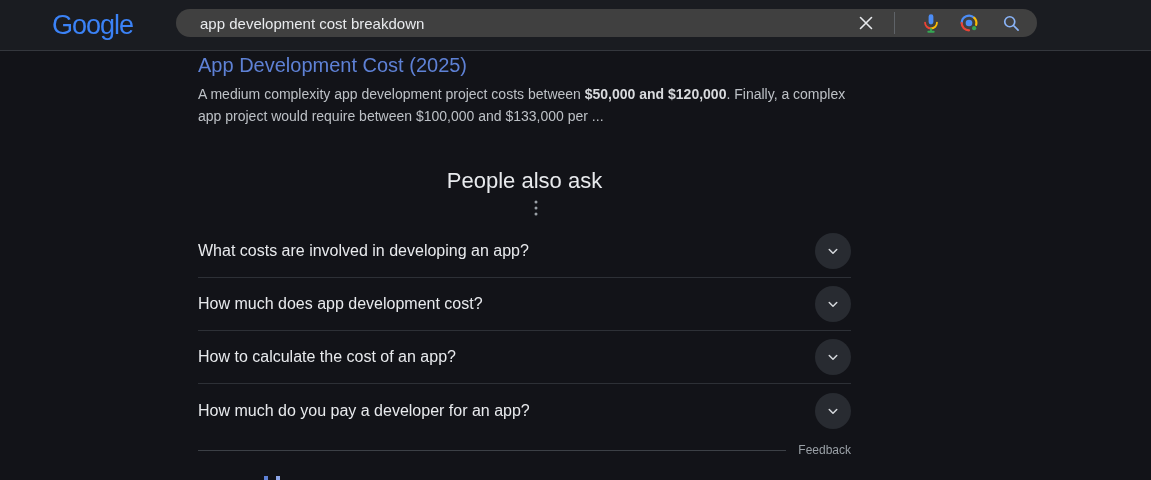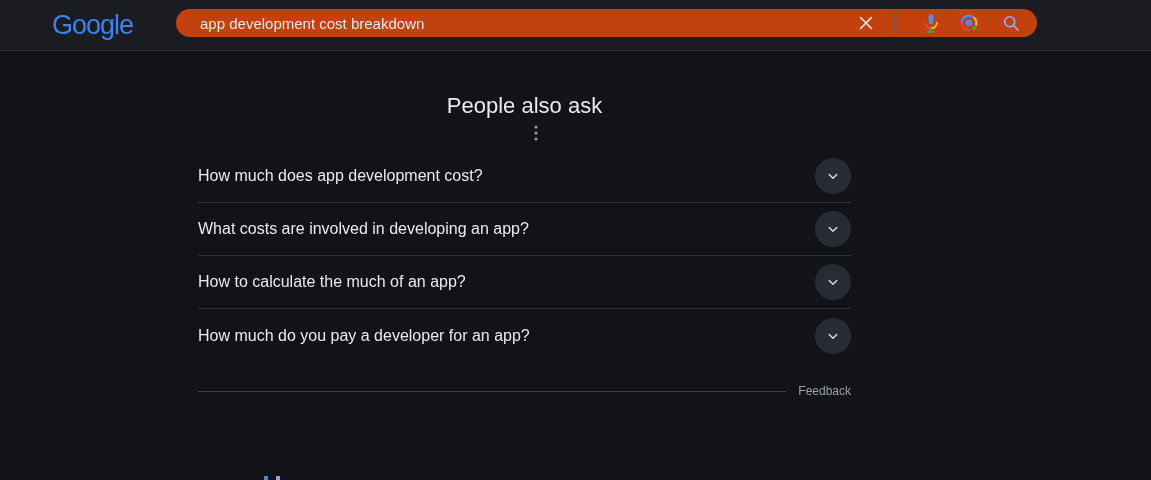--- a/index.html
+++ b/index.html
@@ -23,21 +23,21 @@
     margin-left: 52px;
     color: #3b82f6;
     font-size: 27px;
     font-weight: 500;
     letter-spacing: -1px;
     cursor: pointer;
   }
   .search-pill {
     position: absolute; left: 176px; top: 9px;
     width: 861px; height: 28px;
-    background: #c2410c;
+    background: #404040;
     border-radius: 18px;
     display: flex; align-items: center;
     padding-left: 24px; padding-right: 14px;
   }
   .search-pill input {
     flex: 1;
     background: transparent; border: none; outline: none;
     color: #e8eaed; font-size: 15px;
     font-family: "Liberation Sans", sans-serif;
   }
@@ -106,21 +106,21 @@
   }
   .chev-btn {
     width: 36px; height: 36px;
     border-radius: 50%;
     background: #282b31;
     border: none;
     display: flex; align-items: center; justify-content: center;
     cursor: pointer; flex: 0 0 auto;
   }
   .feedback-row {
-    margin-top: 21px;
+    margin-top: 5px;
     height: 16px;
     display: flex; align-items: center; justify-content: center;
   }
   .fb-line { flex: 1; height: 1px; background: #3c4046; margin-right: 12px; }
   .feedback-link {
     color: #9aa0a6; font-size: 12px; text-decoration: none; cursor: pointer;
   }
 
   
   .cutoff { position: absolute; left: 264px; top: 476px; width: 26px; height: 4px; }
@@ -177,61 +177,65 @@
             <circle cx="10.5" cy="10.5" r="6" fill="none" stroke="#8ab4f8" stroke-width="2"></circle>
             <path d="M15 15 L20.5 20.5" stroke="#8ab4f8" stroke-width="2" stroke-linecap="round"></path>
           </svg>
         </span>
       </button>
     </div>
   </header>
 
   <main class="main-col">
 
+    <div>
+      <a class="result-title" href="#">App Development Cost (2025)</a>
+      <p class="snippet"><span>A medium complexity app development project costs between </span><b>$50,000 and $120,000</b><span>. Finally, a complex app project would require between $100,000 and $133,000 per ...</span></p>
+    </div>
 
     <section>
       <div class="paa-head">
         <h2 class="paa-title">People also ask</h2>
         <button class="kebab-btn" title="About this result">
           <span style="display:flex">
             <svg width="4" height="16" viewBox="0 0 4 16">
               <circle cx="2" cy="2" r="1.5" fill="#9aa0a6"></circle>
               <circle cx="2" cy="8" r="1.5" fill="#9aa0a6"></circle>
               <circle cx="2" cy="14" r="1.5" fill="#9aa0a6"></circle>
             </svg>
           </span>
         </button>
       </div>
 
       <div class="paa-list">
 
         <div class="paa-row">
+          <span class="paa-q">What costs are involved in developing an app?</span>
+          <button class="chev-btn">
+            <span style="display:flex">
+              <svg width="18" height="18" viewBox="0 0 24 24">
+                <path d="M7 10 L12 15 L17 10" fill="none" stroke="#d5d8dc" stroke-width="2" stroke-linecap="round" stroke-linejoin="round"></path>
+              </svg>
+            </span>
+          </button>
+        </div>
+
+        <div class="paa-row">
           <span class="paa-q">How much does app development cost?</span>
           <button class="chev-btn">
             <span style="display:flex">
               <svg width="18" height="18" viewBox="0 0 24 24">
                 <path d="M7 10 L12 15 L17 10" fill="none" stroke="#d5d8dc" stroke-width="2" stroke-linecap="round" stroke-linejoin="round"></path>
               </svg>
             </span>
           </button>
         </div>
 
         <div class="paa-row">
-          <span class="paa-q">What costs are involved in developing an app?</span>
-          <button class="chev-btn">
-            <span style="display:flex">
-              <svg width="18" height="18" viewBox="0 0 24 24">
-                <path d="M7 10 L12 15 L17 10" fill="none" stroke="#d5d8dc" stroke-width="2" stroke-linecap="round" stroke-linejoin="round"></path>
-              </svg>
-            </span>
-          </button>
-        </div>
-
-        <div class="paa-row">
-          <span class="paa-q">How to calculate the much of an app?</span>
+          <span class="paa-q">How to calculate the cost of an app?</span>
           <button class="chev-btn">
             <span style="display:flex">
               <svg width="18" height="18" viewBox="0 0 24 24">
                 <path d="M7 10 L12 15 L17 10" fill="none" stroke="#d5d8dc" stroke-width="2" stroke-linecap="round" stroke-linejoin="round"></path>
               </svg>
             </span>
           </button>
         </div>
 
         <div class="paa-row last">

